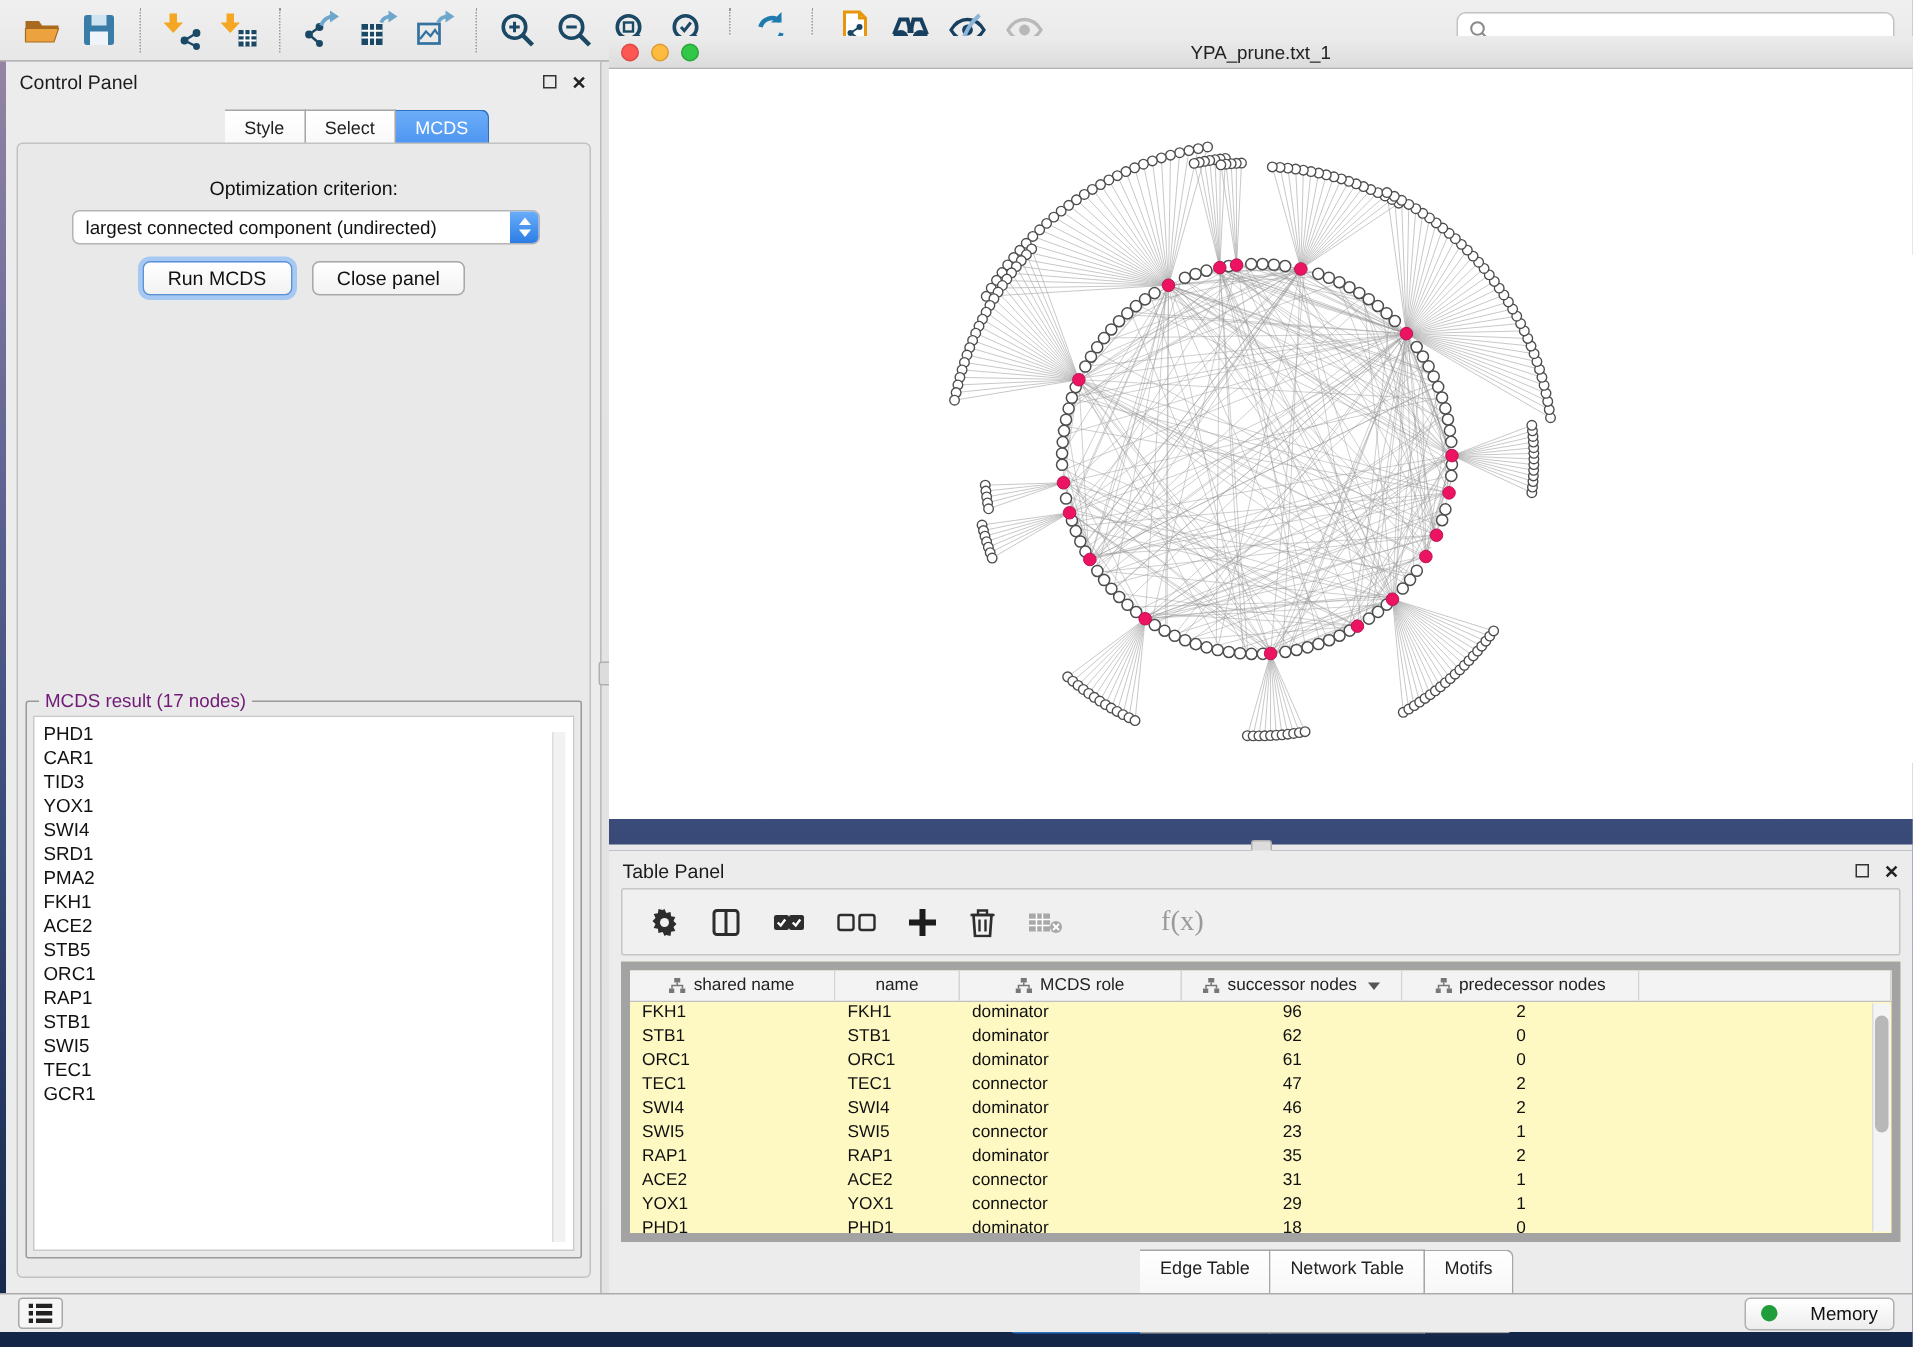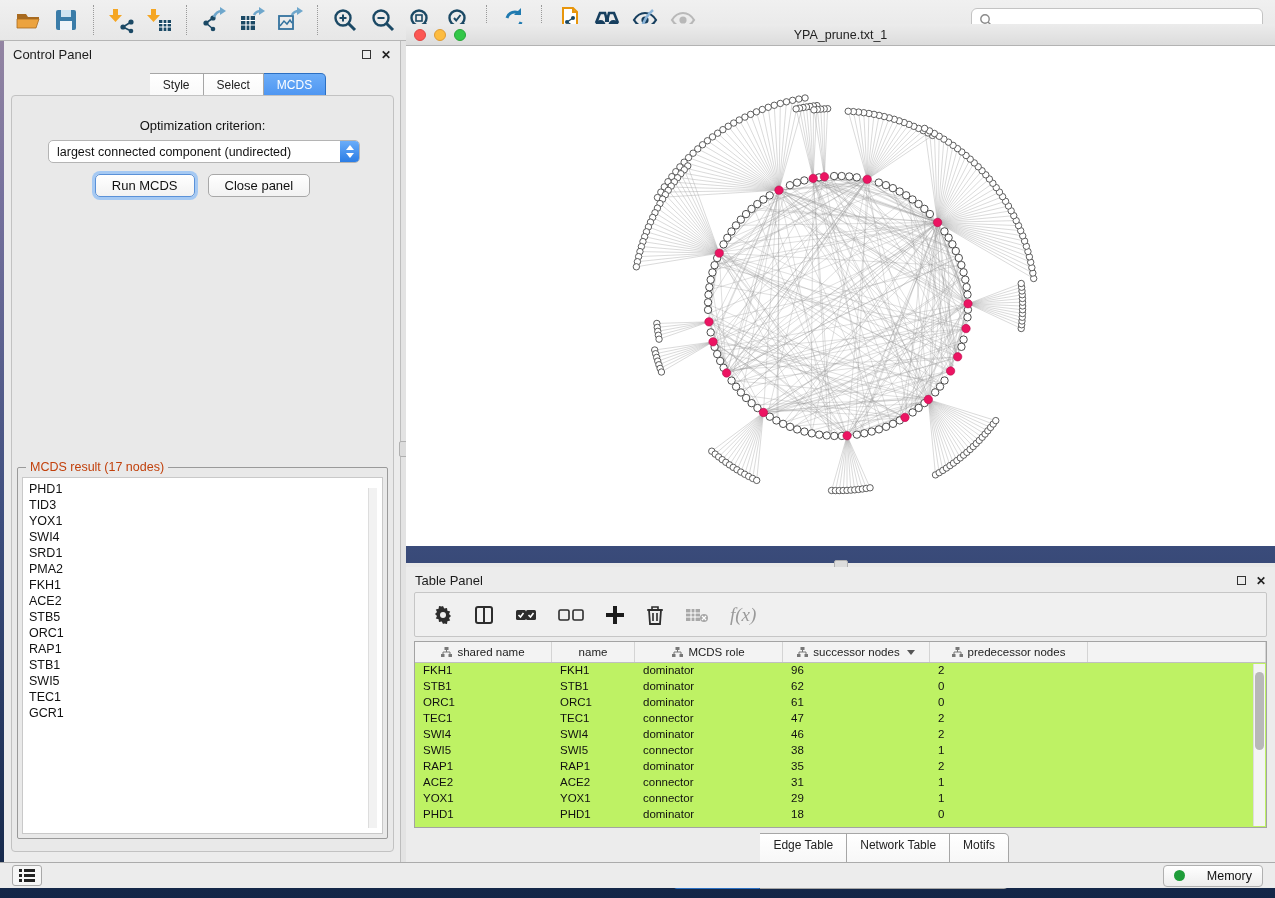--- a/index.html
+++ b/index.html
@@ -51,21 +51,21 @@
   .stepper .up { top:4px; border-bottom:5px solid #fff; }
   .stepper .dn { bottom:4px; border-top:5px solid #fff; }
   #cp-buttons { position:absolute; top:78px; width:100%; display:flex; justify-content:center; gap:13px; }
   .mac-btn { background:linear-gradient(#ffffff,#f2f2f2); border:1px solid #a8a8a8; border-radius:5px;
     font-size:13px; color:#111; padding:3px 16px; font-family:"Liberation Sans",sans-serif; }
   .mac-btn.focused { box-shadow:0 0 0 3px #a5c9f3; border-color:#5a91d8; }
 
   #mcds-group { position:absolute; left:5px; top:371px; width:371px; height:372px;
     border:1px solid #9a9a9a; border-radius:2px; }
   #mcds-legend { position:absolute; top:-8px; left:8px; background:#e9e9e9; padding:0 4px;
-    font-size:12.5px; color:#c2410c; }
+    font-size:12.5px; color:#701a75; }
   #mcds-list { position:absolute; inset:9px 4px 4px 4px; background:#fff; border:1px solid #c9c9c9;
     overflow:hidden; padding:3px 0 0 6px; }
   #mcds-list .item { font-size:12.5px; line-height:16px; color:#111; }
   #mcds-scroll { position:absolute; top:10px; right:5px; bottom:5px; width:9px;
     background:#f2f2f2; border-left:1px solid #ddd; }
 
   
   #v-splitter { position:absolute; left:401px; top:41px; width:5px; height:821px; background:#e3e3e3; }
   #v-grip { position:absolute; left:-2px; top:400px; width:9px; height:16px; background:#dcdcdc;
     border:1px solid #b0b0b0; border-radius:2px; }
@@ -83,31 +83,31 @@
   .traffic.green { background:#33c748; border:1px solid #27a53a; }
   #net-title { position:absolute; left:0; right:0; text-align:center; font-size:12.5px; color:#222; }
   #net-canvas { width:869px; height:500px; background:#fff; }
 
   
   #table-panel { position:absolute; left:406px; top:567px; width:869px; height:295px; background:#ececec; }
   #tp-toolbar { position:absolute; left:8px; top:25px; width:853px; height:45px;
     background:#f0f0f0; border:1px solid #c6c6c6; border-radius:2px;
     display:flex; align-items:center; padding-left:18px; gap:21px; }
   .tp-icon { display:flex; align-items:center; justify-content:center; }
-  .fx { font-family:"Liberation Serif", serif; font-style:italic; font-size:19px; color:#9a9a9a; }
-
-  #tp-table { position:absolute; left:8px; top:74px; width:853px; height:187px; background:#bef264;
-    border:1px solid #a3a3a3; overflow:hidden; }
+  .fx { font-family:"Liberation Serif", serif; font-size:19px; color:#9a9a9a;margin-left:44px; }
+
+  #tp-table { position:absolute; left:8px; top:74px; width:853px; height:187px; background:#fef9c3;
+    border:6px solid #a3a3a3; overflow:hidden; }
   .t-header { display:grid; grid-template-columns:137px 83px 148px 147px 158px 1fr; height:21px;
     border-bottom:1px solid #c0c0c0; background:#f3f3f3; }
   .t-header .hcell { display:flex; align-items:center; justify-content:center; gap:5px;
     font-size:11.5px; color:#222; border-right:1px solid #d4d4d4; background:#f3f3f3; position:relative; }
   .t-row { display:grid; grid-template-columns:137px 83px 148px 147px 158px 1fr; height:16px; }
   .t-row .cell { font-size:11.5px; color:#111; padding:1px 8px 0 8px; white-space:nowrap; overflow:hidden; }
-  .cell.num { text-align:left; }
+  .cell.num { text-align:center; }
   .sort-chev { width:0; height:0; border-left:4px solid transparent; border-right:4px solid transparent;
     border-top:5px solid #555; margin-left:2px; }
   #t-scroll { position:absolute; top:22px; right:1px; bottom:1px; width:12px; background:#f4f4f4;
     border-left:1px solid #ddd; }
   #t-thumb { position:absolute; top:8px; left:1px; width:9px; height:78px; background:#b8b8b8; border-radius:5px; }
   #tp-tabs { position:absolute; left:0; top:266px; width:100%; }
 
   
   #status-bar { position:absolute; left:0; top:862px; width:1275px; height:26px; background:#ececec;
     border-top:1px solid #ababab; display:flex; align-items:center; padding:0 12px; }
@@ -281,20 +281,21 @@
       <span class="val">largest connected component (undirected)</span>
       <span class="stepper">
           <span class="up"></span>
           <span class="dn"></span>
         </span>
     </div>
     <div id="mcds-group">
       <span id="mcds-legend">MCDS result (17 nodes)</span>
       <div id="mcds-list">
         <div class="item">PHD1</div>
+        <div class="item">CAR1</div>
         <div class="item">TID3</div>
         <div class="item">YOX1</div>
         <div class="item">SWI4</div>
         <div class="item">SRD1</div>
         <div class="item">PMA2</div>
         <div class="item">FKH1</div>
         <div class="item">ACE2</div>
         <div class="item">STB5</div>
         <div class="item">ORC1</div>
         <div class="item">RAP1</div>
@@ -1223,21 +1224,21 @@
         <div class="cell">SWI4</div>
         <div class="cell">dominator</div>
         <div class="cell num">46</div>
         <div class="cell num">2</div>
         <div class="cell"></div>
     </div>
     <div class="t-row">
       <div class="cell">SWI5</div>
         <div class="cell">SWI5</div>
         <div class="cell">connector</div>
-        <div class="cell num">38</div>
+        <div class="cell num">23</div>
         <div class="cell num">1</div>
         <div class="cell"></div>
     </div>
     <div class="t-row">
       <div class="cell">RAP1</div>
         <div class="cell">RAP1</div>
         <div class="cell">dominator</div>
         <div class="cell num">35</div>
         <div class="cell num">2</div>
         <div class="cell"></div>

